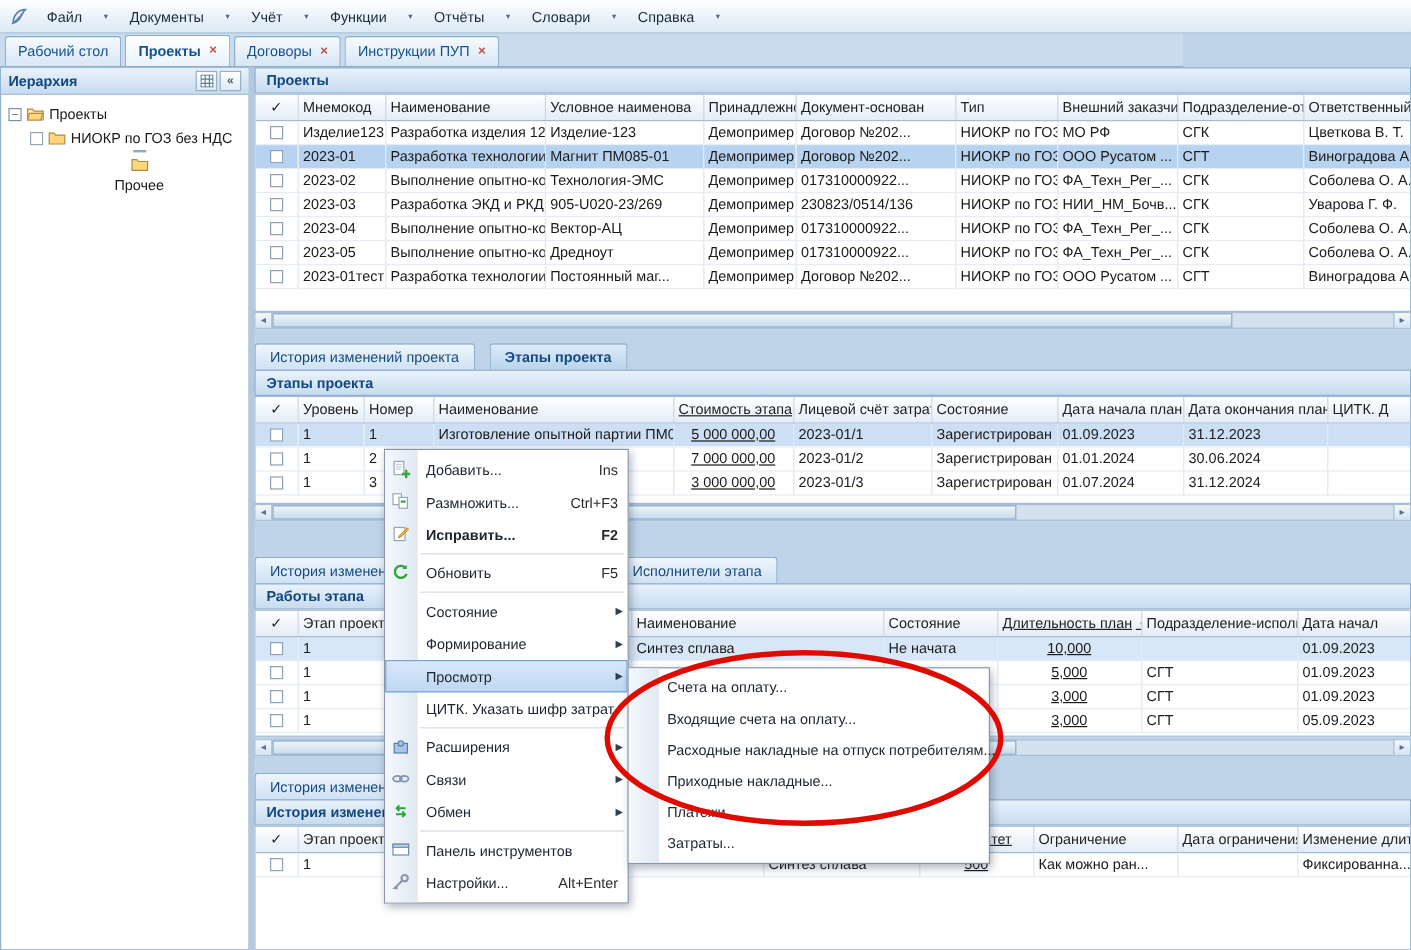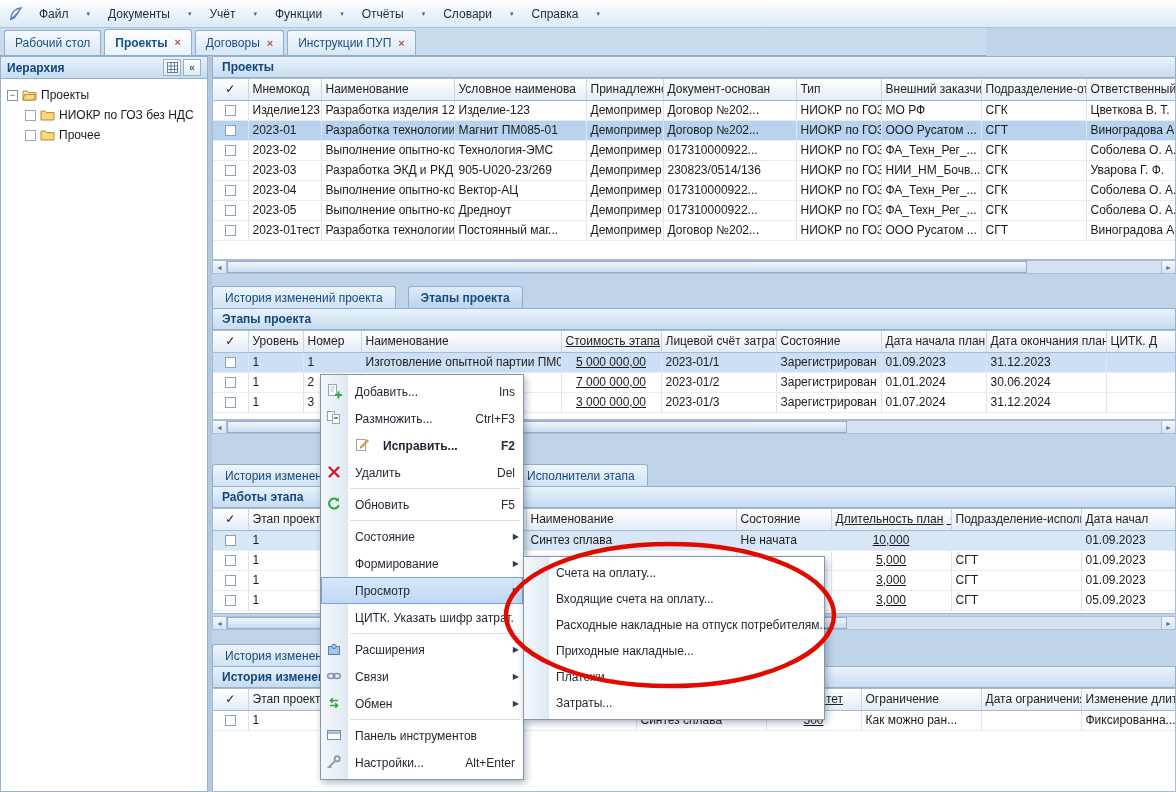--- a/index.html
+++ b/index.html
@@ -79,21 +79,21 @@
   
   .ctx { position:absolute; left:320px; top:374px; width:204px; background:#fff; border:1px solid #8796a8;
     box-shadow:2px 3px 7px rgba(30,50,80,.35); padding:3px 0; z-index:50; }
   .ctx::before { content:""; position:absolute; left:0; top:0; bottom:0; width:26px;
     background:linear-gradient(90deg,#f4f8fc,#e0e9f2); border-right:1px solid #dde3ea; }
   .ctx-item { position:relative; height:27px; display:flex; align-items:center; padding:0 8px 0 34px; color:#1c2530; }
   .ctx-item .ico { position:absolute; left:5px; top:5px; width:16px; height:16px; }
   .ctx-item .lbl { flex:1; white-space:nowrap; overflow:hidden; }
   .ctx-item .sc { margin-left:10px; color:#2a2a2a; }
   .ctx-item .arr { position:absolute; right:4px; font-size:8px; color:#2c3e50; }
-  .ctx-item.bold { font-weight:bold;margin-left:28px; }
+  .ctx-item.bold { font-weight:bold; }
   .ctx-item.hl { background:linear-gradient(#d9e8fa,#bed7f3); outline:1px solid #7aa2d3; outline-offset:-1px; }
   .ctx-sep { height:1px; background:#d6dce4; margin:2px 3px 2px 29px; }
 
   .sub { position:absolute; left:523px; top:556px; width:302px; background:#fff; border:1px solid #8796a8;
     box-shadow:2px 3px 7px rgba(30,50,80,.35); padding:3px 0; z-index:55; }
   .sub::before { content:""; position:absolute; left:0; top:0; bottom:0; width:24px;
     background:linear-gradient(90deg,#f4f8fc,#e0e9f2); border-right:1px solid #dde3ea; }
   .sub-item { position:relative; height:26px; display:flex; align-items:center; padding:0 8px 0 32px; color:#1c2530; white-space:nowrap; }
 
   .red-mark { position:absolute; left:498px; top:536px; width:344px; height:158px; z-index:60; pointer-events:none; }
@@ -185,21 +185,21 @@
         </div>
         <div class="tree-row" style="padding-left: 24px;">
           <span class="tree-cb"></span>
           <span class="tree-folder">
             <svg width="15" height="12" viewBox="0 0 15 12">
               <path d="M1 2h4l1.3 1.6H14V11H1z" fill="#fed77c" stroke="#b08c3e"></path>
             </svg>
           </span>
           <span class="tree-label">НИОКР по ГОЗ без НДС</span>
         </div>
-        <div class="tree-row" style="padding-left: 24px;">
+        <div class="tree-row" style="padding-left: 24px; flex-direction: column;">
           <span class="tree-cb"></span>
           <span class="tree-folder">
             <svg width="15" height="12" viewBox="0 0 15 12">
               <path d="M1 2h4l1.3 1.6H14V11H1z" fill="#fed77c" stroke="#b08c3e"></path>
             </svg>
           </span>
           <span class="tree-label">Прочее</span>
         </div>
       </div>
   </div>
@@ -576,27 +576,20 @@
         <span class="sc">Ctrl+F3</span>
       </div>
       <div class="ctx-item bold">
         <span class="ico"><svg width="16" height="16" viewBox="0 0 16 16">
             <rect x="2.5" y="2.5" width="9" height="11" fill="#fff" stroke="#9aa6b5"></rect>
             <path d="M14.5 4L8 10.5l-1.8.6.6-1.8L13.3 2.8z" fill="#f0b23e" stroke="#a97c20" stroke-width="0.7"></path>
           </svg></span>
         <span class="lbl">Исправить...</span>
         <span class="sc">F2</span>
       </div>
-      <div class="ctx-item">
-        <span class="ico"><svg width="16" height="16" viewBox="0 0 16 16">
-            <path d="M3.5 3.5l9 9M12.5 3.5l-9 9" stroke="#cc2222" stroke-width="2.4" stroke-linecap="round"></path>
-          </svg></span>
-        <span class="lbl">Удалить</span>
-        <span class="sc">Del</span>
-      </div>
       <div class="ctx-sep"></div>
       <div class="ctx-item">
         <span class="ico"><svg width="16" height="16" viewBox="0 0 16 16">
             <path d="M12.8 9.2A5 5 0 1 1 11.6 4" fill="none" stroke="#2fa63a" stroke-width="2"></path>
             <path d="M12.9 1.6v3.6H9.3z" fill="#2fa63a"></path>
           </svg></span>
         <span class="lbl">Обновить</span>
         <span class="sc">F5</span>
       </div>
       <div class="ctx-sep"></div>

